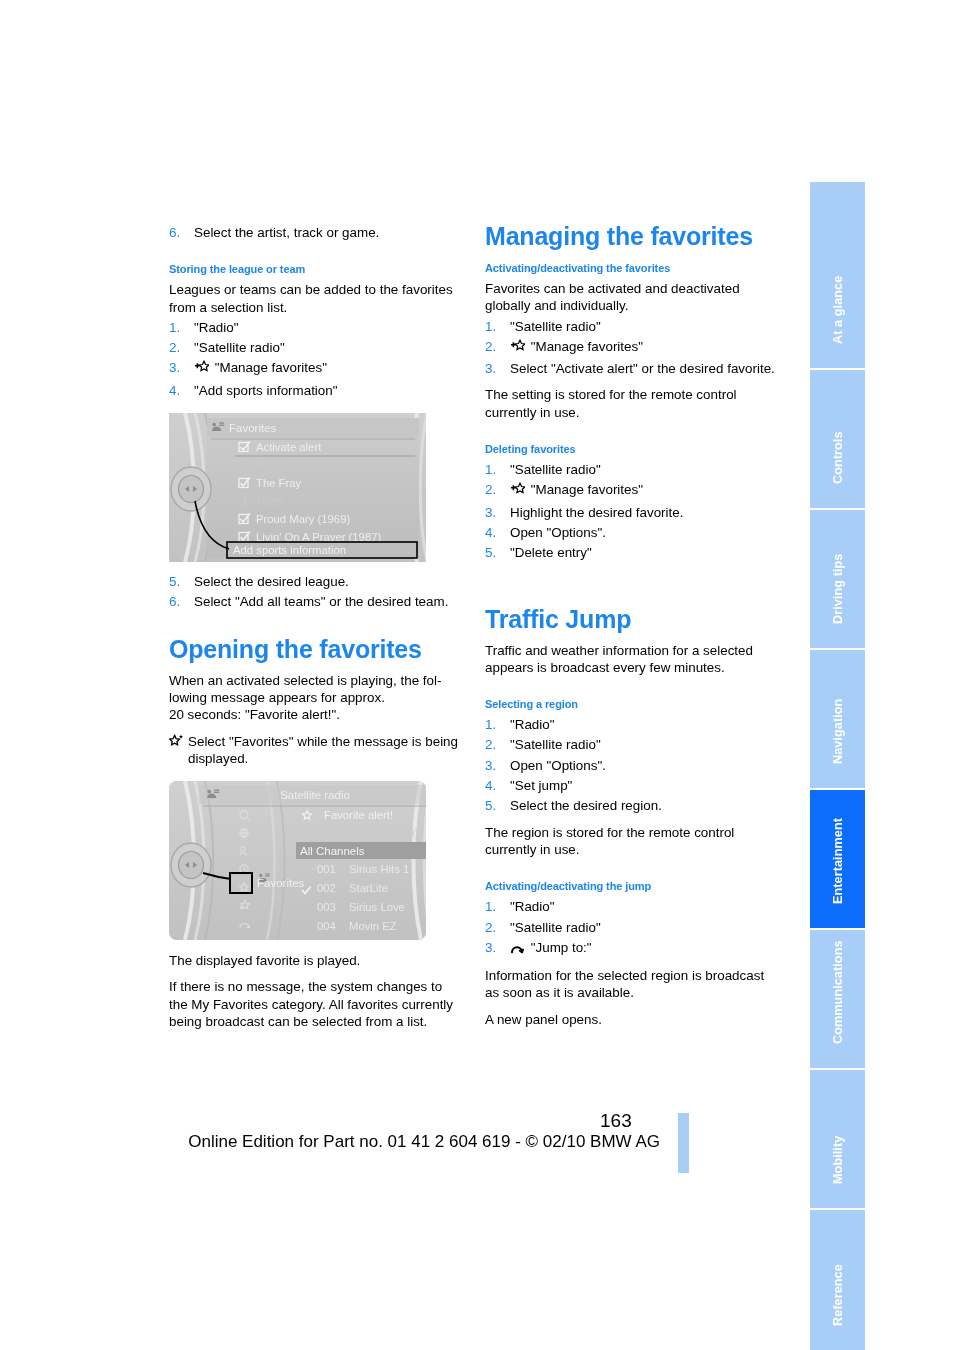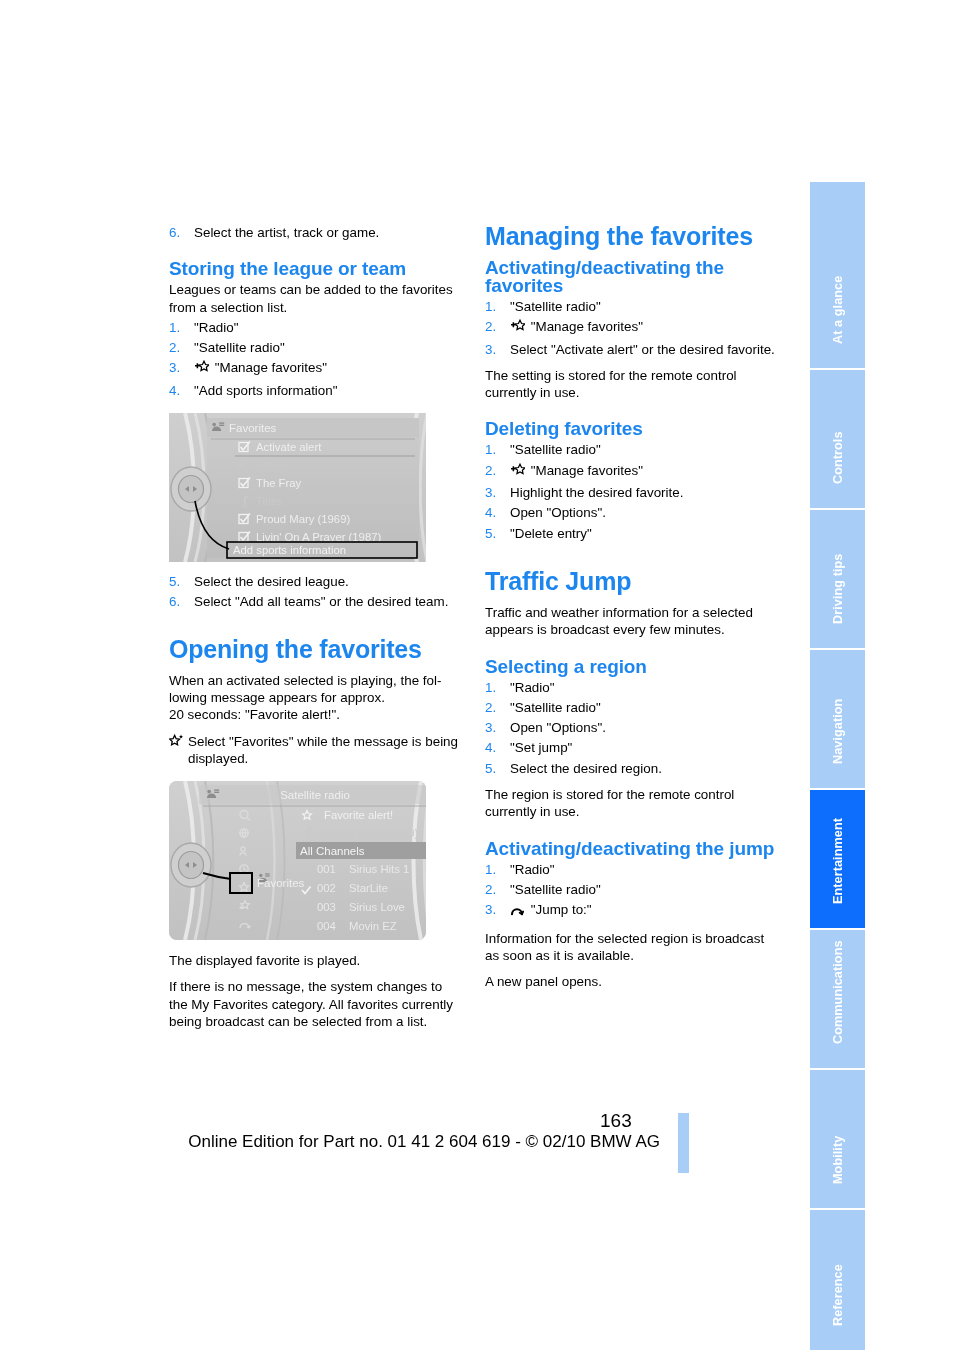--- a/index.html
+++ b/index.html
@@ -38,21 +38,21 @@
   h1.sec {
     color: #1c86ee;
     font-size: 25px;
     font-weight: bold;
     line-height: 24px;
     margin: 26px 0 11px 0;
     letter-spacing: -0.2px;
   }
   h2.sub {
     color: #1c86ee;
-    font-size: 19px;
+    font-size: 11px;
     font-weight: bold;
     line-height: 18px;
     margin: 19px 0 3px 0;
     letter-spacing: -0.1px;
   }
   h2.sub.first { margin-top: 0; }
   p.body {
     margin: 0 0 0 0;
     padding: 0;
     font-size: 13.4px;
@@ -482,20 +482,21 @@
 
     <p class="body gap" style="margin-top:12px;">The displayed favorite is played.</p>
     <p class="body gap">If there is no message, the system changes to the My Favorites category. All favorites currently being broadcast can be selected from a list.</p>
   </div>
 
   <div class="col" id="col-mid">
 
     <h1 class="sec" style="margin-top:0;">Managing the favorites</h1>
 
     <h2 class="sub first">Activating/deactivating the favorites</h2>
+    <p class="body">Favorites can be activated and deactivated globally and individually.</p>
     <ol class="steps">
       <li>
         <span class="num">1.</span>
         <span>"Satellite radio"</span>
       </li>
       <li>
         <span class="num">2.</span>
         <span class="inline-icon">
           <svg width="15" height="14" viewBox="0 0 15 14">
               <g fill="#000">
@@ -538,21 +539,21 @@
       <li>
         <span class="num">4.</span>
         <span>Open "Options".</span>
       </li>
       <li>
         <span class="num">5.</span>
         <span>"Delete entry"</span>
       </li>
     </ol>
 
-    <h1 class="sec" style="margin-top:27px;">Traffic Jump</h1>
+    <h1 class="sec" style="margin-top:45px;">Traffic Jump</h1>
     <p class="body">Traffic and weather information for a selected appears is broadcast every few minutes.</p>
 
     <h2 class="sub">Selecting a region</h2>
     <ol class="steps">
       <li>
         <span class="num">1.</span>
         <span>"Radio"</span>
       </li>
       <li>
         <span class="num">2.</span>

